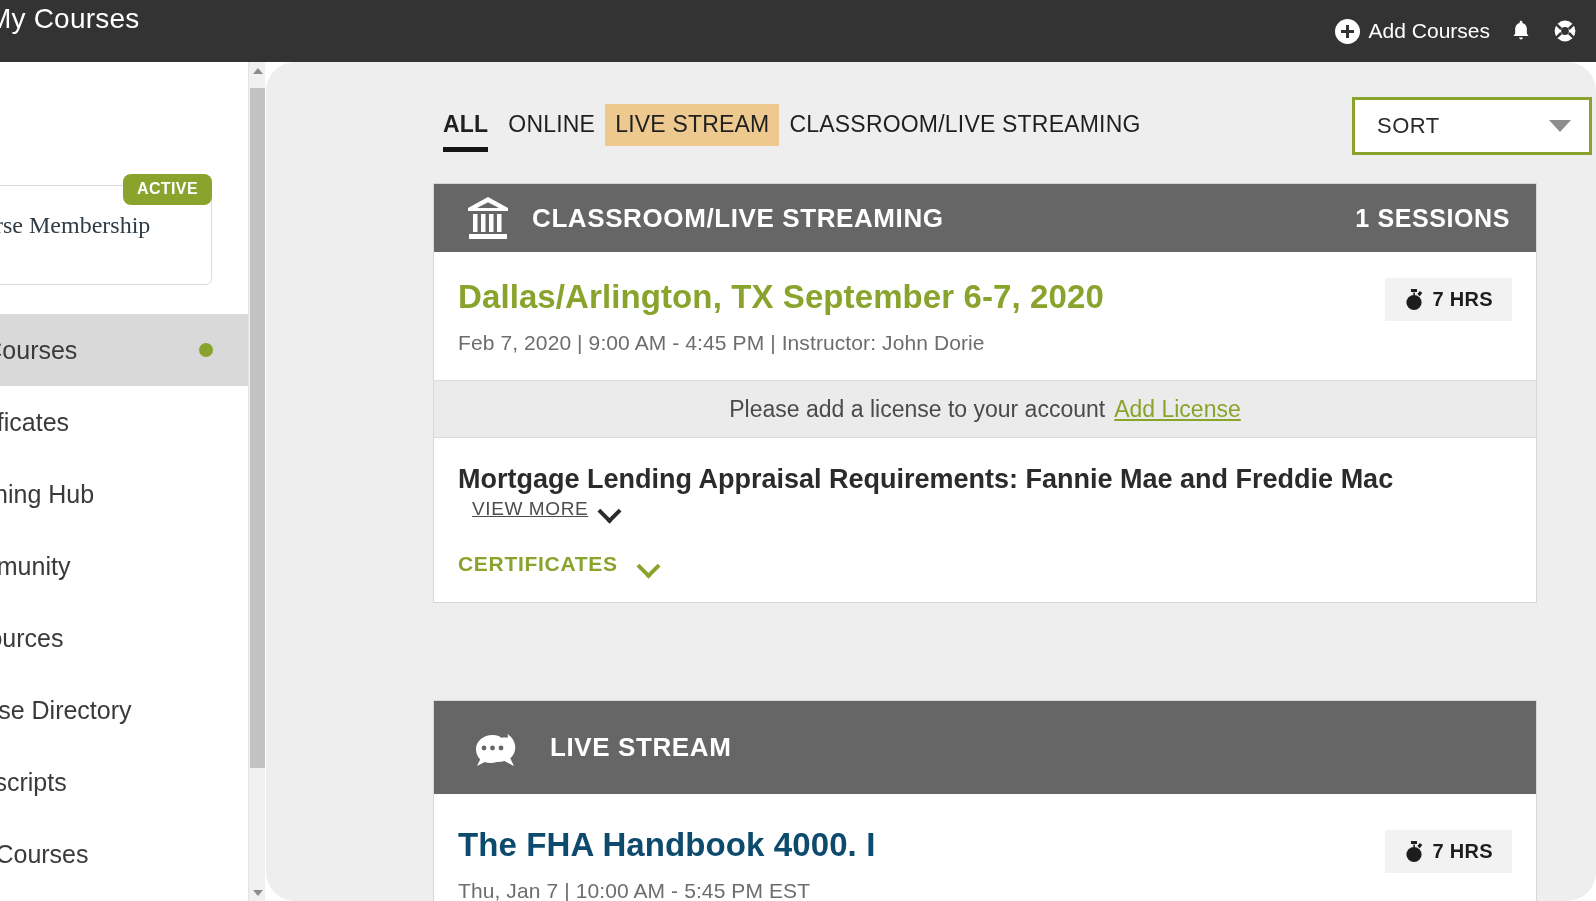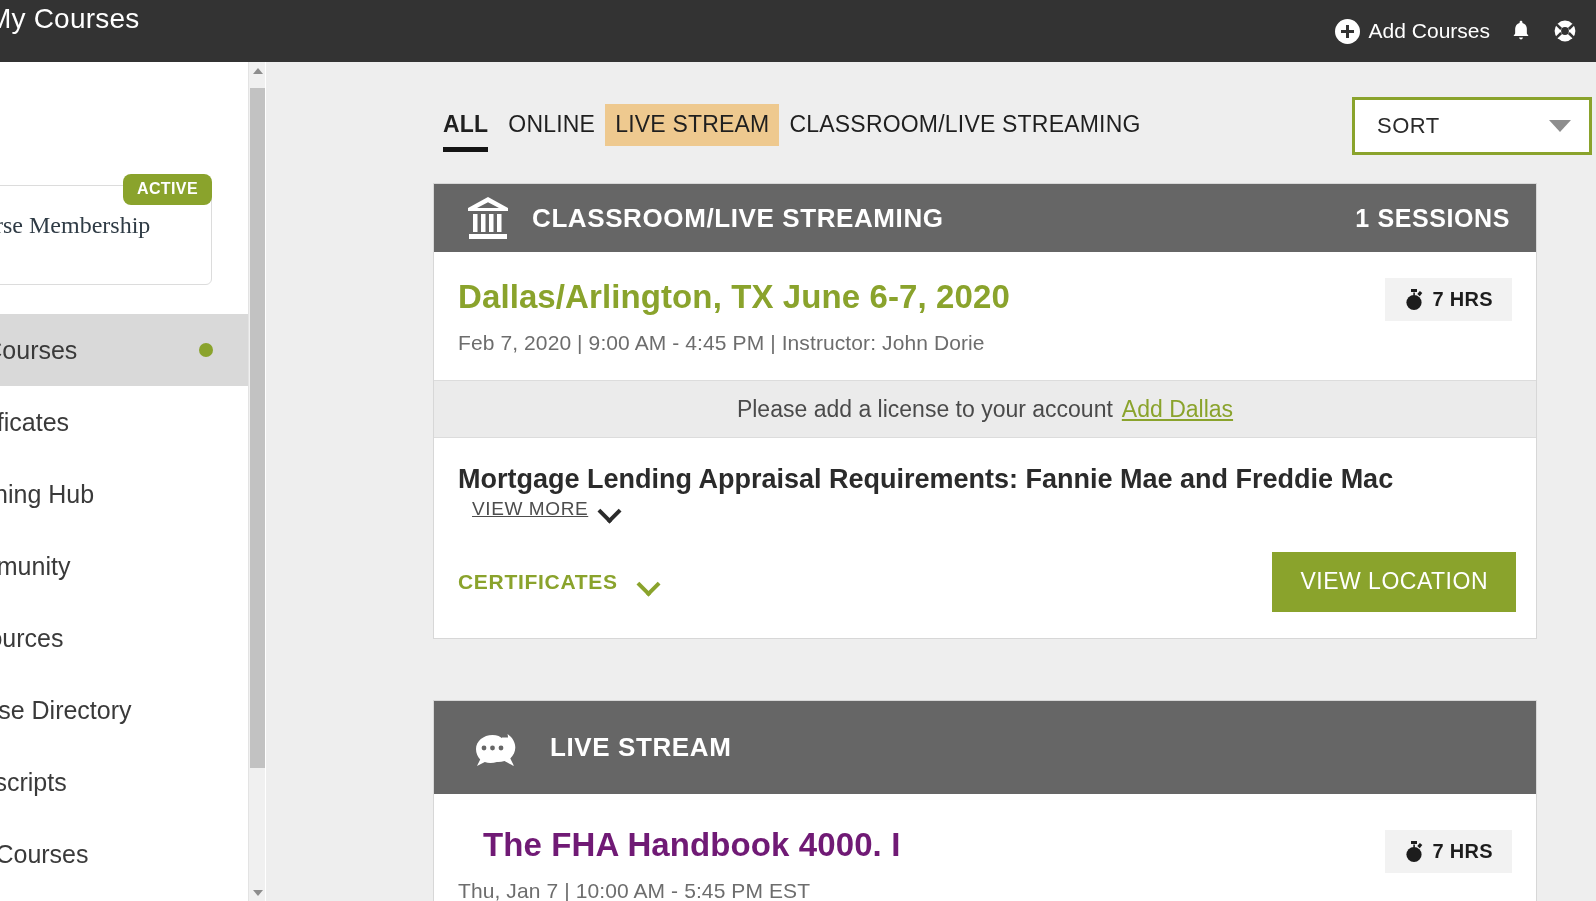--- a/index.html
+++ b/index.html
@@ -126,20 +126,21 @@
     background: #c2c2c2;
     cursor: pointer;
   }
 
   
   .main {
     position: absolute; top: 62px; left: 266px;
     width: 1330px; height: 839px;
     background: #eeeeee;
     overflow: hidden;
+    border-radius: 29px;
   }
 
   
   .tabs-row {
     position: absolute; left: 0; top: 42px;
     width: 1330px; height: 60px;
   }
   .tabs { position: absolute; left: 167px; top: 0; display: flex; align-items: flex-start; }
   .tab {
     font-size: 23px; color: #1f1f1f; letter-spacing: 0.2px;
@@ -364,53 +365,52 @@
           <rect x="5" y="39" width="38" height="5" fill="#ffffff"></rect>
         </svg>
       </span>
       <span class="ch-title">CLASSROOM/LIVE STREAMING</span>
       <span class="ch-count">1 SESSIONS</span>
     </div>
 
     <div class="session-body">
       <div class="session-top">
         <div>
-          <div class="session-title">Dallas/Arlington, TX June 6-7, 2020</div>
+          <div class="session-title">Dallas/Arlington, TX September 6-7, 2020</div>
           <div class="session-meta">Feb 7, 2020  |  9:00 AM - 4:45 PM  |  Instructor: John Dorie</div>
         </div>
         <div class="hrs-badge">
           <svg width="20" height="22" viewBox="0 0 20 22">
             <rect x="7" y="0" width="6" height="3" fill="#1d1d1d"></rect>
             <rect x="14.2" y="2.6" width="3.2" height="4" fill="#1d1d1d" transform="rotate(40 15.8 4.6)"></rect>
             <circle cx="10" cy="13.5" r="7.6" fill="#1d1d1d"></circle>
             <rect x="9.3" y="3.5" width="1.6" height="3" fill="#1d1d1d"></rect>
           </svg>
           <span class="hrs-text">7 HRS</span>
         </div>
       </div>
     </div>
 
     <div class="license-bar">
       <span>Please add a license to your account</span>
-      <span class="license-link">Add Dallas</span>
+      <span class="license-link">Add License</span>
     </div>
 
     <div class="course-block">
       <span class="course-name">Mortgage Lending Appraisal Requirements: Fannie Mae and Freddie Mac</span>
       <span class="view-more">
         <span class="view-more-text">VIEW MORE</span>
         <span class="chev"></span>
       </span>
 
       <div class="actions-row">
         <span class="certificates">
           <span class="cert-text">CERTIFICATES</span>
           <span class="chev green"></span>
         </span>
-        <button class="view-location">VIEW LOCATION</button>
       </div>
     </div>
   </div>
 
   <div class="card" style="top:638px; height:300px;">
 
     <div class="card-header" style="height:93px;">
       <span class="ch-icon" style="width:62px;height:60px;">
         <svg viewBox="0 0 62 58" width="62" height="58">
           <path fill="#ffffff" d="M35 14c0 7.7-7.4 14-16.5 14-2 0-3.9-.3-5.7-.9L5 31l3.2-6.6C5.6 21.7 4 18 4 14 4 6.3 11.4 0 20.5 0S35 6.3 35 14z" transform="translate(8,16)"></path>
@@ -420,21 +420,21 @@
           <circle cx="37" cy="29" r="2.4" fill="#666666"></circle>
         </svg>
       </span>
       <span class="ch-title" style="margin-left:24px;">LIVE STREAM</span>
       <span class="ch-count"></span>
     </div>
 
     <div class="session-body" style="padding-top:32px;">
       <div class="session-top">
         <div>
-          <div class="session-title" style="color:#701a75;margin-left:25px;">The FHA Handbook 4000. I</div>
+          <div class="session-title" style="color:#0c4a6e;">The FHA Handbook 4000. I</div>
           <div class="session-meta">Thu, Jan 7 | 10:00 AM - 5:45 PM EST</div>
         </div>
         <div class="hrs-badge" style="margin-top:4px;">
           <svg width="20" height="22" viewBox="0 0 20 22">
             <rect x="7" y="0" width="6" height="3" fill="#1d1d1d"></rect>
             <rect x="14.2" y="2.6" width="3.2" height="4" fill="#1d1d1d" transform="rotate(40 15.8 4.6)"></rect>
             <circle cx="10" cy="13.5" r="7.6" fill="#1d1d1d"></circle>
             <rect x="9.3" y="3.5" width="1.6" height="3" fill="#1d1d1d"></rect>
           </svg>
           <span class="hrs-text">7 HRS</span>

